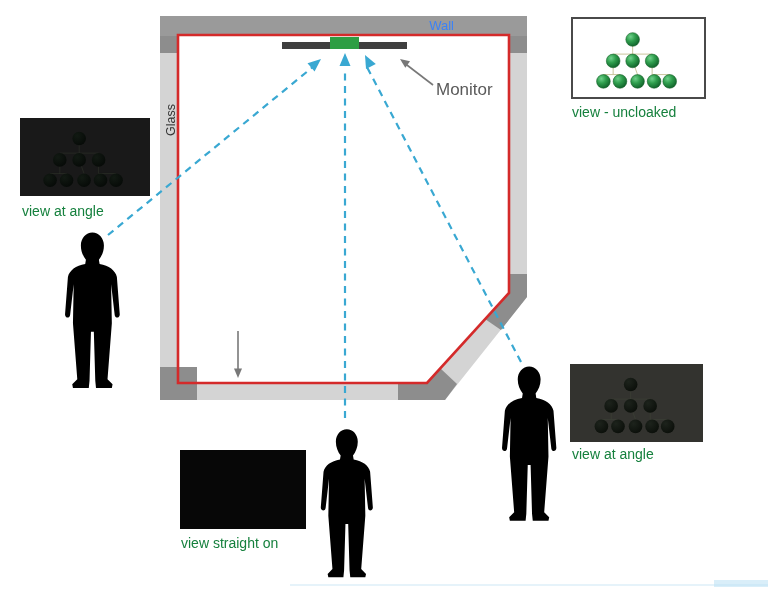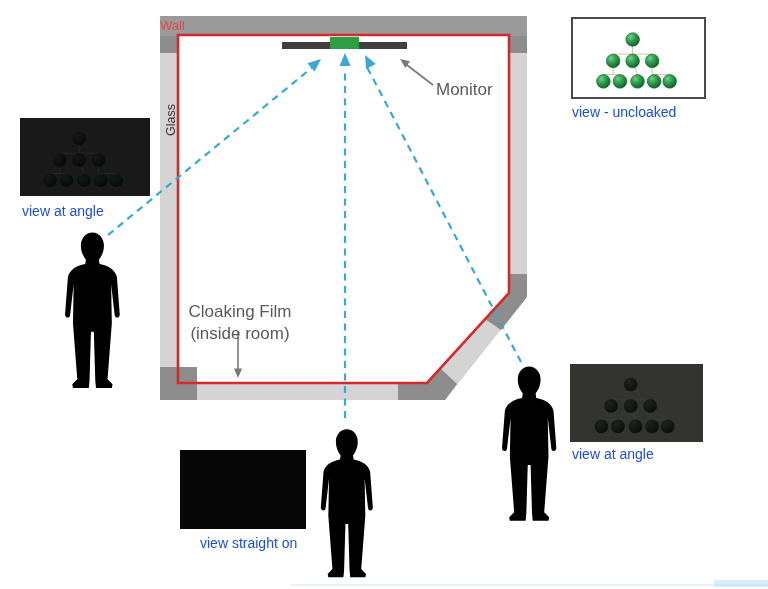--- a/index.html
+++ b/index.html
@@ -1,37 +1,37 @@
 <!DOCTYPE html>
 <html><head>
 <meta charset="utf-8">
 <style>
   html,body{margin:0;padding:0;background:#ffffff;}
   body{font-family:"Liberation Sans", sans-serif;}
   .stage{position:relative;width:768px;height:589px;background:#ffffff;overflow:hidden;}
   .scene{position:absolute;left:0;top:0;}
-  .lbl{position:absolute;color:#1d4ed8;font-size:14px;line-height:1.2;}
+  .lbl{position:absolute;color:#15803d;font-size:14px;line-height:1.2;}
   .annot{position:absolute;color:#5a5a5a;font-size:17px;line-height:1.3;}
-  .wall-label{position:absolute;left:160px;top:18px;width:294px;text-align:left;
-              font-size:13px;color:#ef4444;}
+  .wall-label{position:absolute;left:160px;top:18px;width:294px;text-align:right;
+              font-size:13px;color:#3b82f6;}
   .glass-label{position:absolute;left:144px;top:112px;width:56px;height:16px;
                transform:rotate(-90deg);font-size:12.5px;color:#333;text-align:center;}
   .monitor-label{left:436px;top:79px;}
   .cloak-label{left:185px;top:301px;width:110px;text-align:center;}
   .viewbox{position:absolute;}
   .viewbox svg{display:block;}
   .box-angle-left{left:20px;top:118px;width:130px;height:78px;background:#191919;}
   .box-uncloaked{left:571px;top:17px;width:131px;height:78px;background:#ffffff;
                  border:2px solid #4a4a4a;}
   .box-angle-right{left:570px;top:364px;width:133px;height:78px;background:#33332f;}
   .box-straight{left:180px;top:450px;width:126px;height:79px;background:#070707;}
   .lbl-angle-left{left:22px;top:203px;}
   .lbl-uncloaked{left:572px;top:104px;}
   .lbl-angle-right{left:572px;top:446px;}
-  .lbl-straight{left:181px;top:535px;margin-left:19px;}
+  .lbl-straight{left:181px;top:535px;}
   .bottom-line{position:absolute;left:290px;top:584px;width:478px;height:2px;
                background:#e6f3fa;}
   .bottom-line-strong{position:absolute;left:714px;top:580px;width:54px;height:7px;
                background:rgba(186,224,244,0.55);}
 </style>
 </head>
 <body>
 
 <div class="stage">
 
@@ -75,24 +75,20 @@
     <path d="M0,0 L-4,9.5 L4,9.5 Z" fill="#787878" transform="translate(238,378) rotate(180)"></path>
 
     <use href="#personPath" fill="#000" transform="translate(60,231) scale(0.72)"></use>
     <use href="#personPath" fill="#000" transform="translate(316,428) scale(0.685)"></use>
     <use href="#personPath" fill="#000" transform="translate(497,365) scale(0.715)"></use>
   </svg>
 
   <div class="wall-label">Wall</div>
   <div class="glass-label">Glass</div>
   <div class="annot monitor-label">Monitor</div>
-  <div class="annot cloak-label">
-    <span>Cloaking Film</span><br>
-    <span>(inside room)</span>
-  </div>
 
   <div class="viewbox box-angle-left">
     <svg width="130" height="78" viewBox="0 0 134 80">
       <defs>
         <radialGradient id="gL" cx="35%" cy="30%" r="75%">
           <stop offset="0%" stop-color="#121a13"></stop>
             <stop offset="100%" stop-color="#060a07"></stop>
         </radialGradient>
       </defs>
       <g stroke="rgba(70,80,60,0.30)" stroke-width="1" fill="none">

